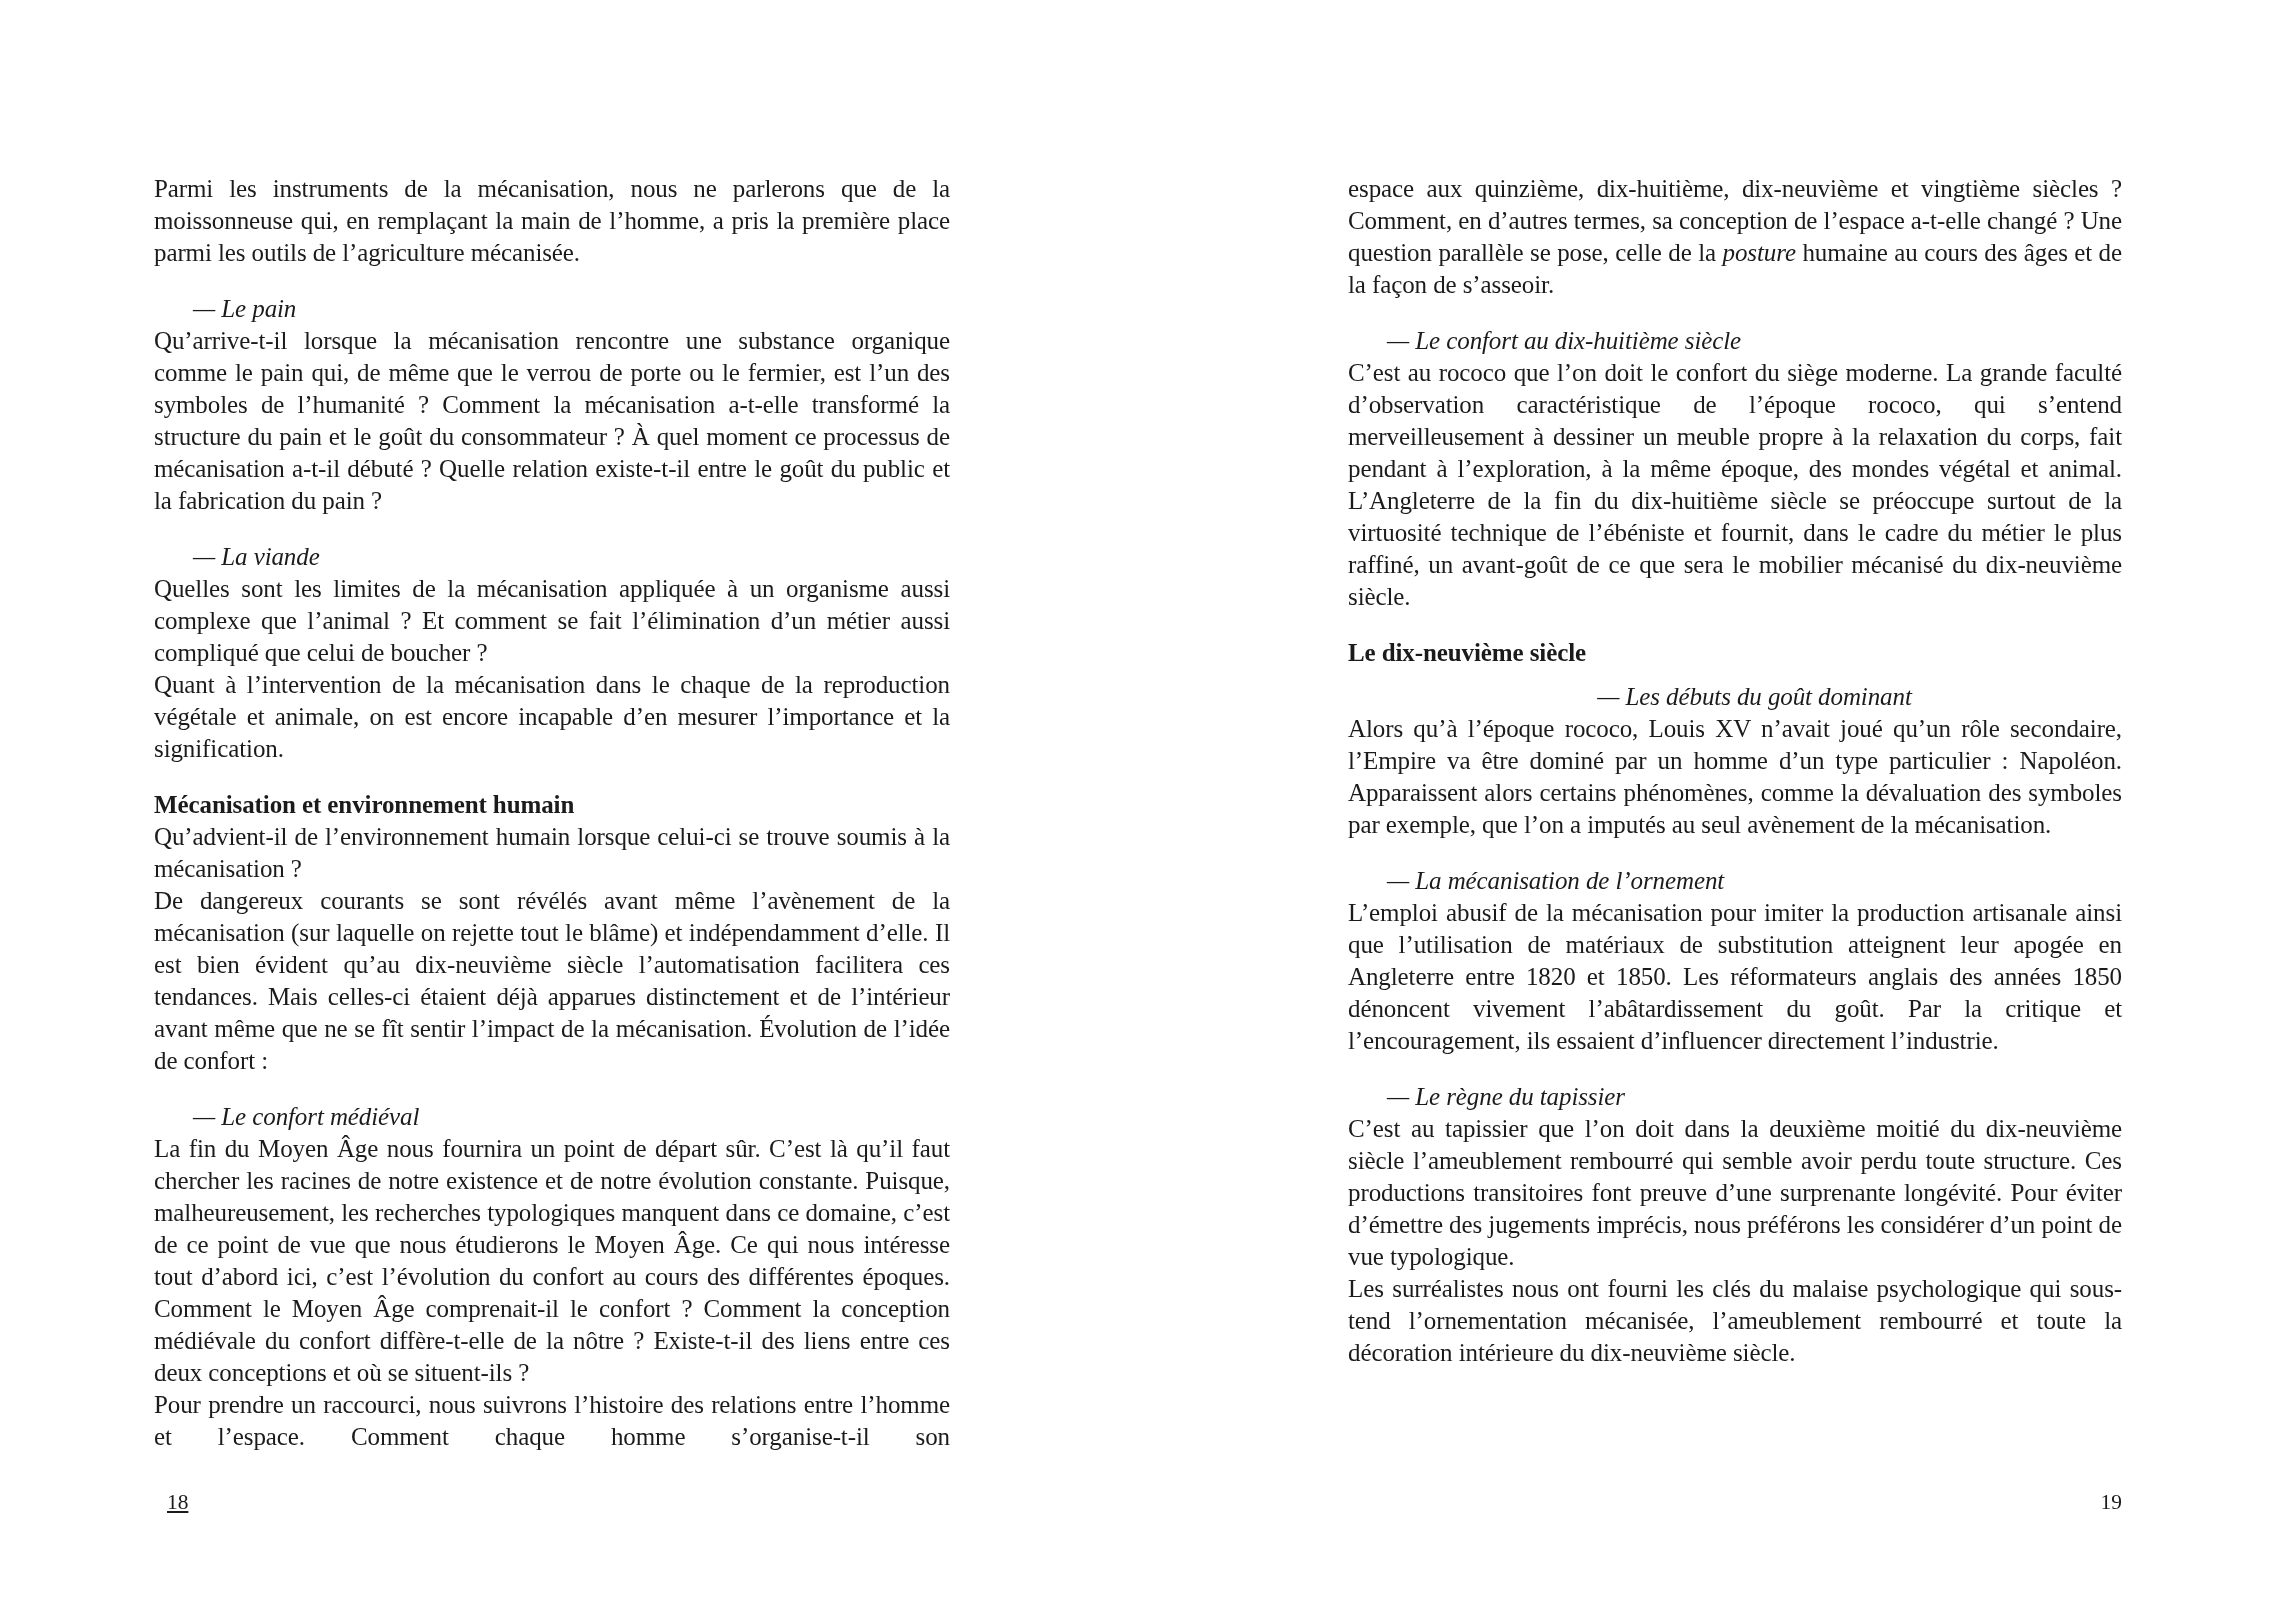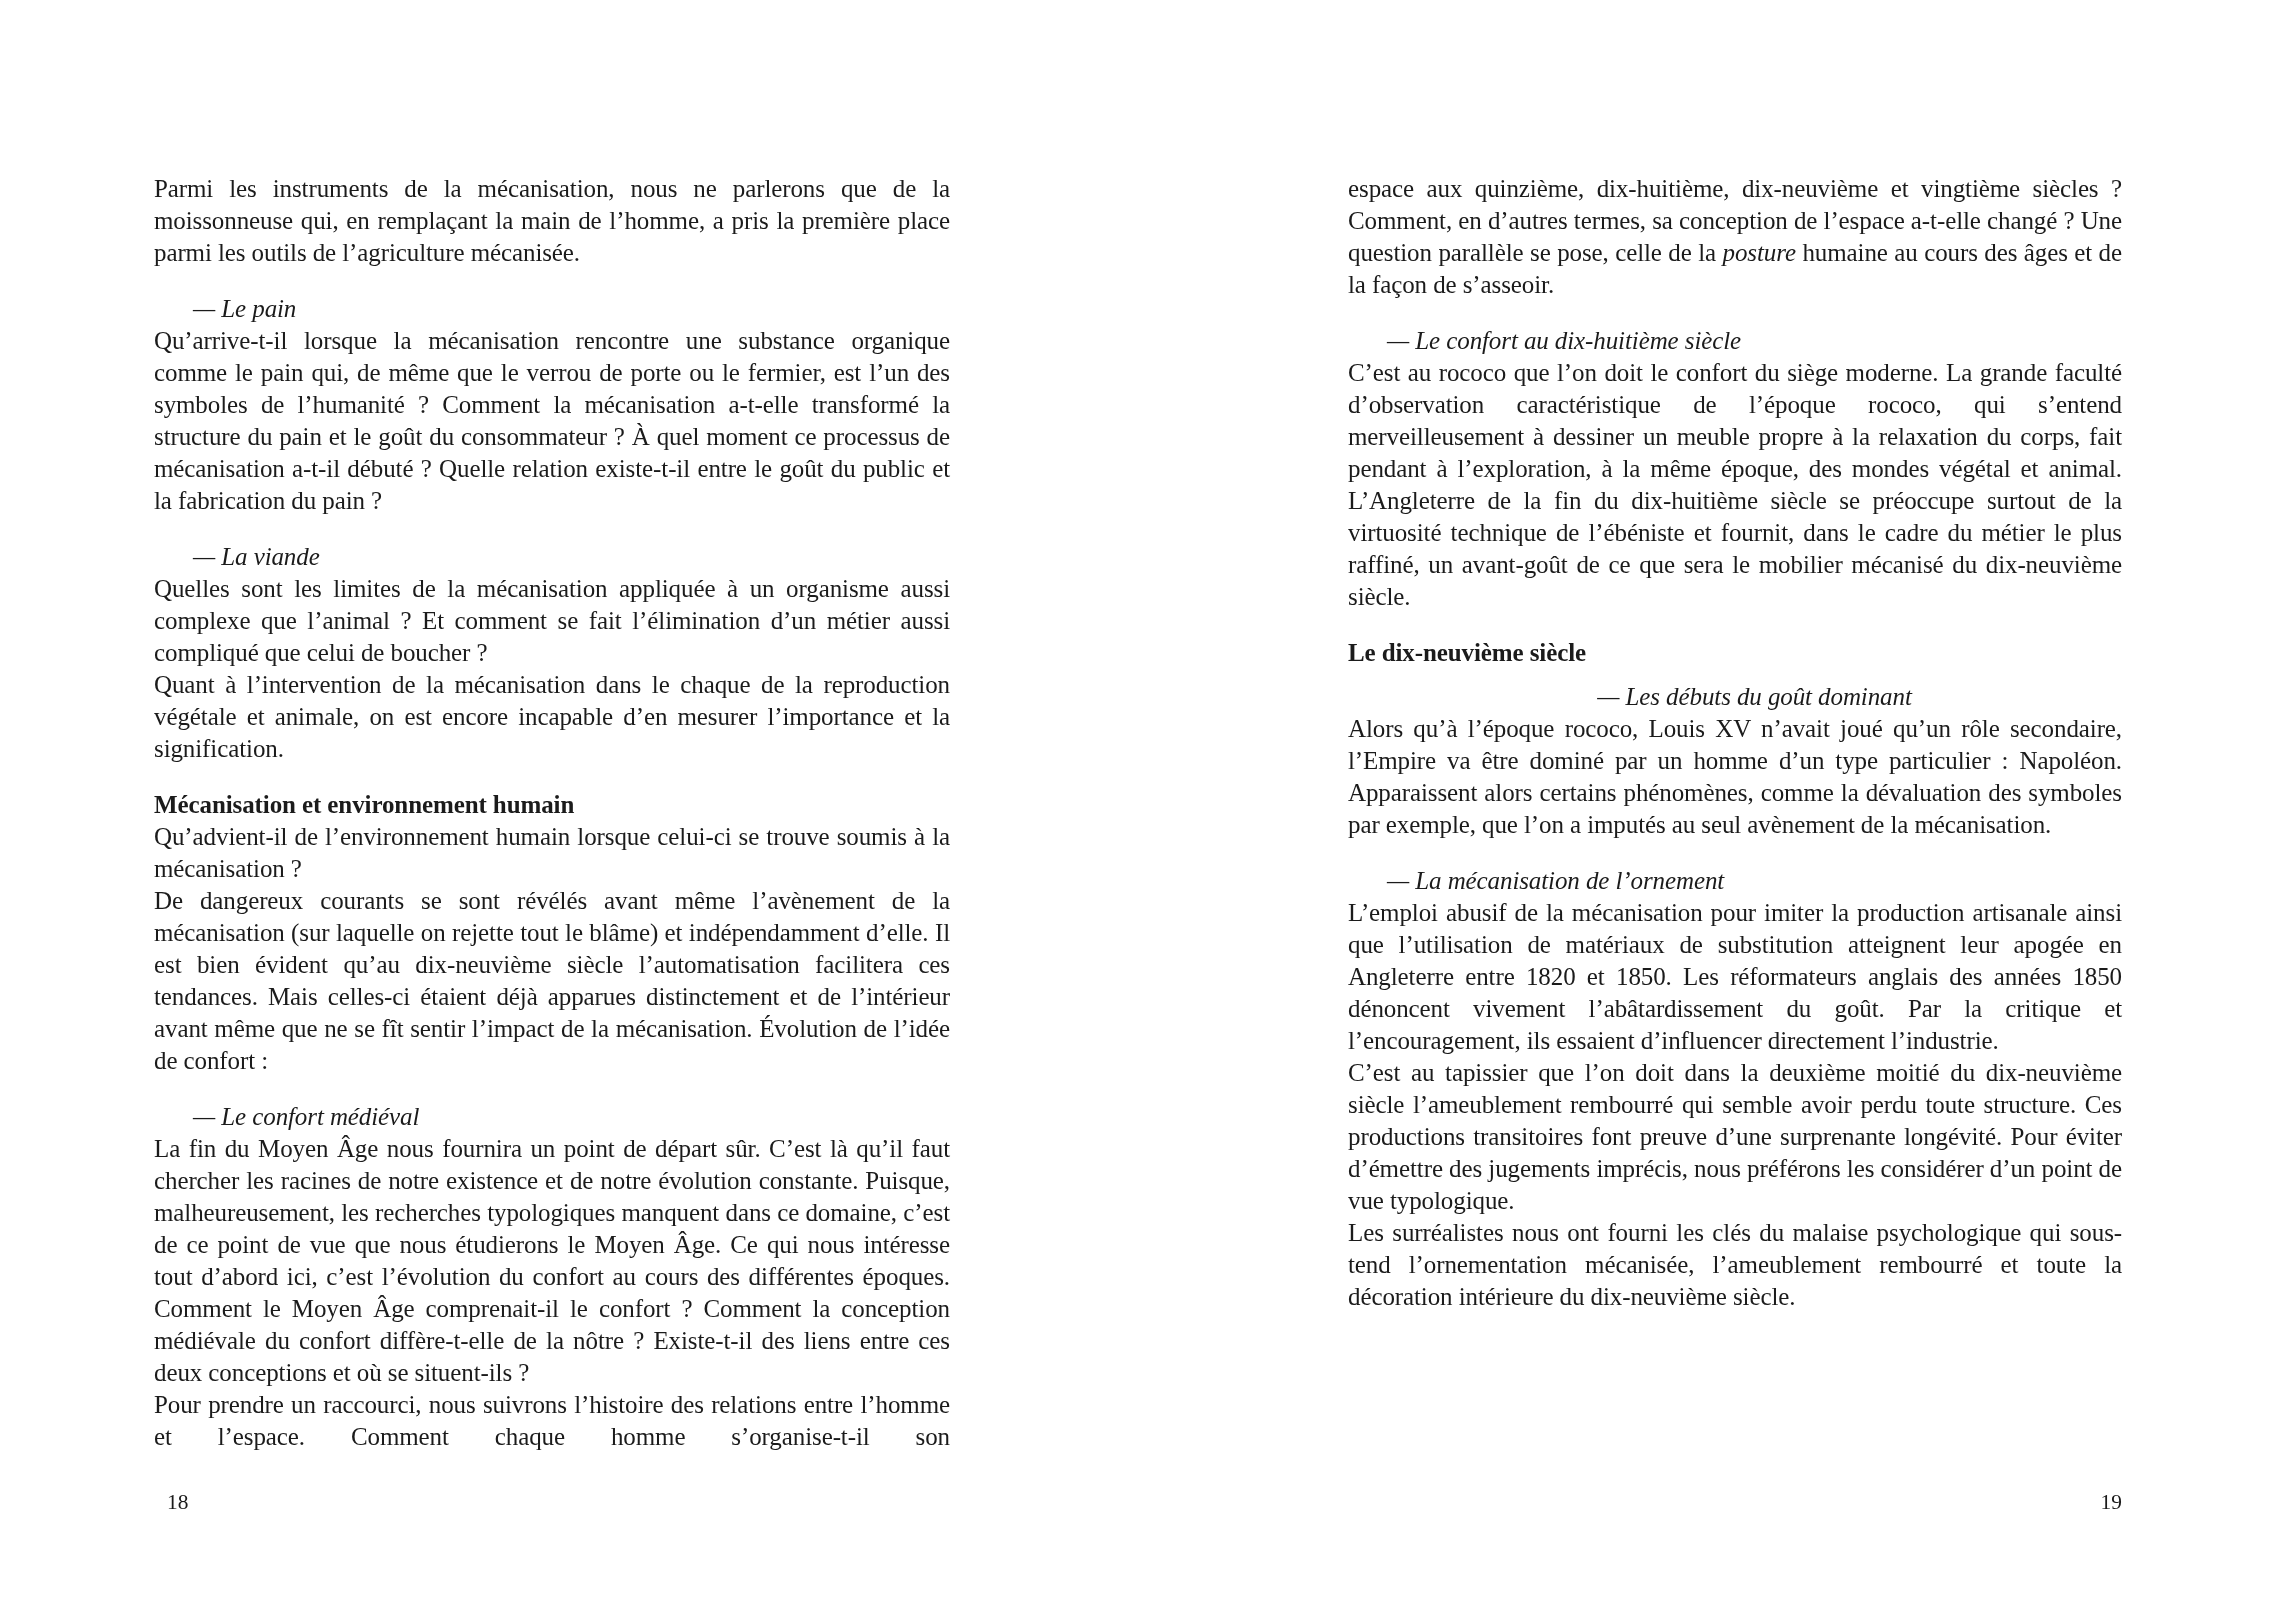--- a/index.html
+++ b/index.html
@@ -61,20 +61,21 @@
     font-style: italic;
   }
   .page-number {
     position: absolute;
     top: 1489px;
     font-size: 21.4px;
     line-height: 26px;
   }
   .page-number.num-left {
     left: 167px;
+    text-decoration: underline;
   }
   .page-number.num-right {
     left: 1348px;
     width: 774px;
     text-align: right;
   }
 </style>
 </head>
 <body>
 
@@ -95,19 +96,20 @@
 
 <div class="page-column right">
   <p class="para"><span>espace aux quinzième, dix-huitième, dix-neuvième et vingtième siècles ? Comment, en d’autres termes, sa conception de l’espace a-t-elle changé ? Une question parallèle se pose, celle de la </span><em class="inline-italic">posture</em><span> humaine au cours des âges et de la façon de s’asseoir.</span></p>
   <h3 class="subheading">— Le confort au dix-huitième siècle</h3>
   <p class="para">C’est au rococo que l’on doit le confort du siège moderne. La grande faculté d’observation caractéristique de l’époque rococo, qui s’entend merveilleusement à dessiner un meuble propre à la relaxation du corps, fait pendant à l’exploration, à la même époque, des mondes végétal et animal. L’Angleterre de la fin du dix-huitième siècle se préoccupe surtout de la virtuosité technique de l’ébéniste et fournit, dans le cadre du métier le plus raffiné, un avant-goût de ce que sera le mobilier mécanisé du dix-neuvième siècle.</p>
   <h2 class="heading">Le dix-neuvième siècle</h2>
   <h3 class="subheading tight">— Les débuts du goût dominant</h3>
   <p class="para">Alors qu’à l’époque rococo, Louis XV n’avait joué qu’un rôle secondaire, l’Empire va être dominé par un homme d’un type particulier : Napoléon. Apparaissent alors certains phénomènes, comme la dévaluation des symboles par exemple, que l’on a imputés au seul avènement de la mécanisation.</p>
   <h3 class="subheading">— La mécanisation de l’ornement</h3>
   <p class="para">L’emploi abusif de la mécanisation pour imiter la production artisanale ainsi que l’utilisation de matériaux de substitution atteignent leur apogée en Angleterre entre 1820 et 1850. Les réformateurs anglais des années 1850 dénoncent vivement l’abâtardissement du goût. Par la critique et l’encouragement, ils essaient d’influencer directement l’industrie.</p>
+  <h3 class="subheading">— Le règne du tapissier</h3>
   <p class="para">C’est au tapissier que l’on doit dans la deuxième moitié du dix-neuvième siècle l’ameublement rembourré qui semble avoir perdu toute structure. Ces productions transitoires font preuve d’une surprenante longévité. Pour éviter d’émettre des jugements imprécis, nous préférons les considérer d’un point de vue typologique.</p>
   <p class="para">Les surréalistes nous ont fourni les clés du malaise psychologique qui sous-tend l’ornementation mécanisée, l’ameublement rembourré et toute la décoration intérieure du dix-neuvième siècle.</p>
 </div>
 
 <div class="page-number num-left">18</div>
 <div class="page-number num-right">19</div>
 
 
 </body></html>

